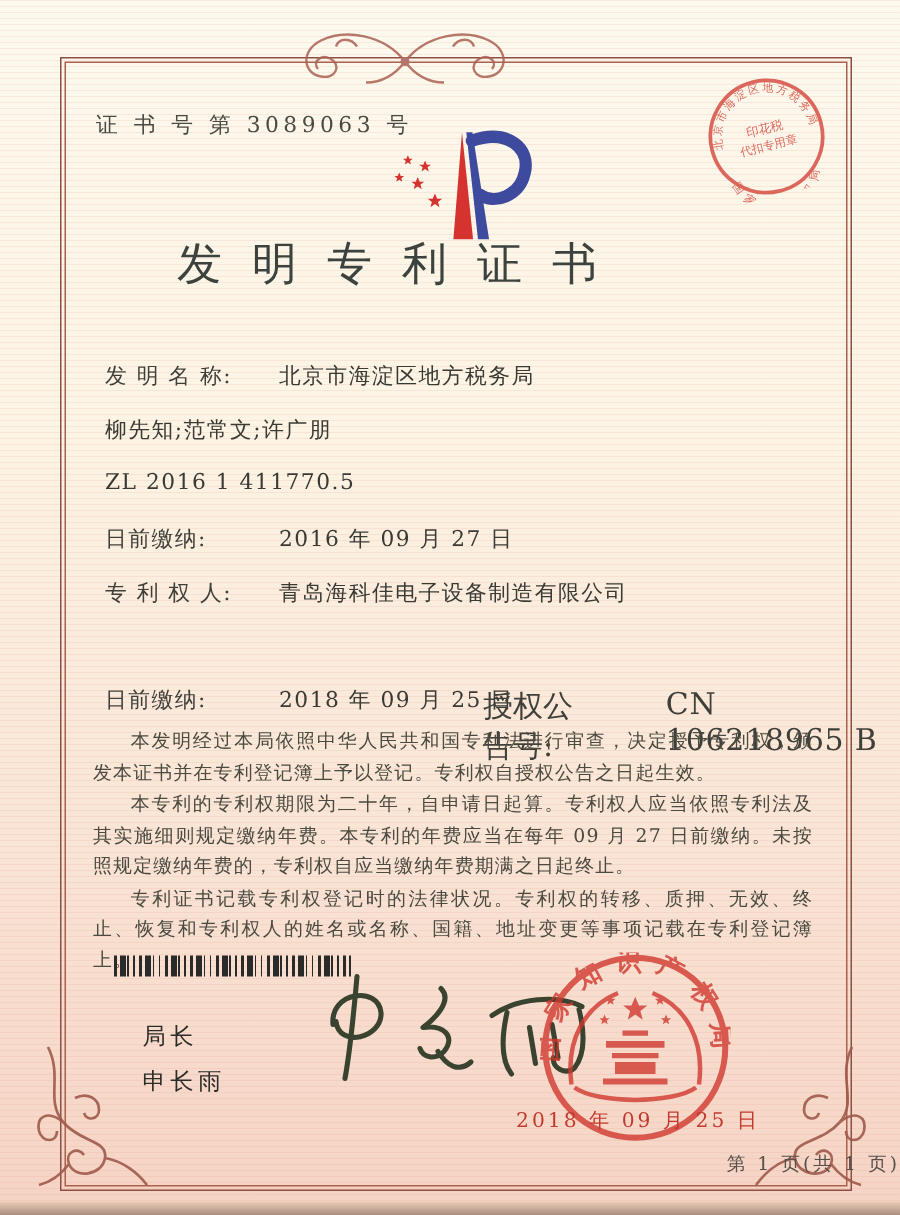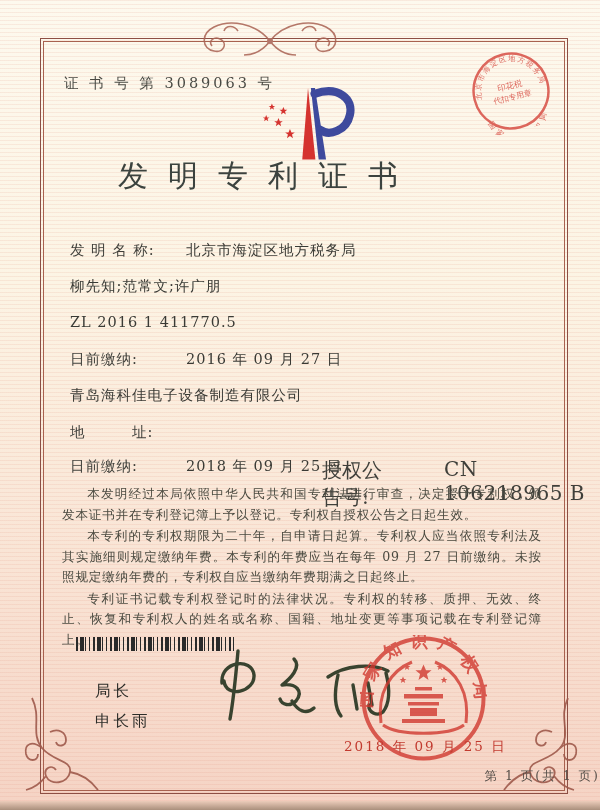--- a/index.html
+++ b/index.html
@@ -128,24 +128,24 @@
     <span class="val">柳先知;范常文;许广朋</span>
   </div>
   <div class="fieldrow" style="top:314px">
     <span class="val">ZL 2016 1 411770.5</span>
   </div>
   <div class="fieldrow" style="top:350px">
     <span class="lbl">日前缴纳:</span>
     <span class="val">2016 年 09 月 27 日</span>
   </div>
   <div class="fieldrow" style="top:386px">
+    <span class="lbl">专 利 权 人:</span>
     <span class="val">青岛海科佳电子设备制造有限公司</span>
   </div>
   <div class="fieldrow" style="top:423px">
-    <span class="lbl">地　　　址:</span>
   </div>
   <div class="fieldrow" style="top:457px">
     <span class="lbl">日前缴纳:</span>
     <span class="val">2018 年 09 月 25 日</span>
   </div>
   <div class="grant-right">
     <span class="lbl">授权公告号:</span>
     <span class="val">CN 106218965 B</span>
   </div>
 

